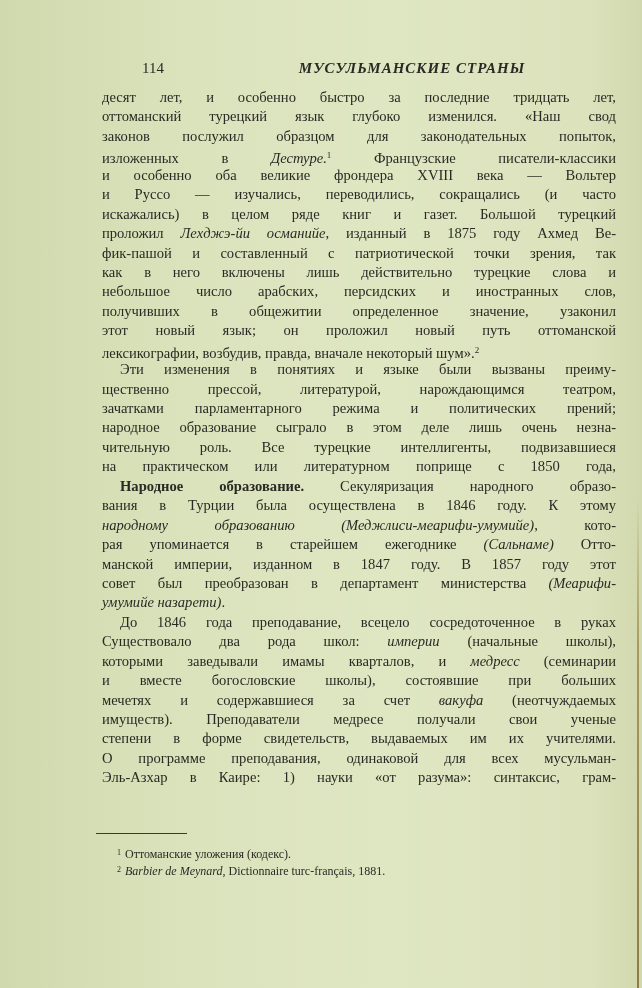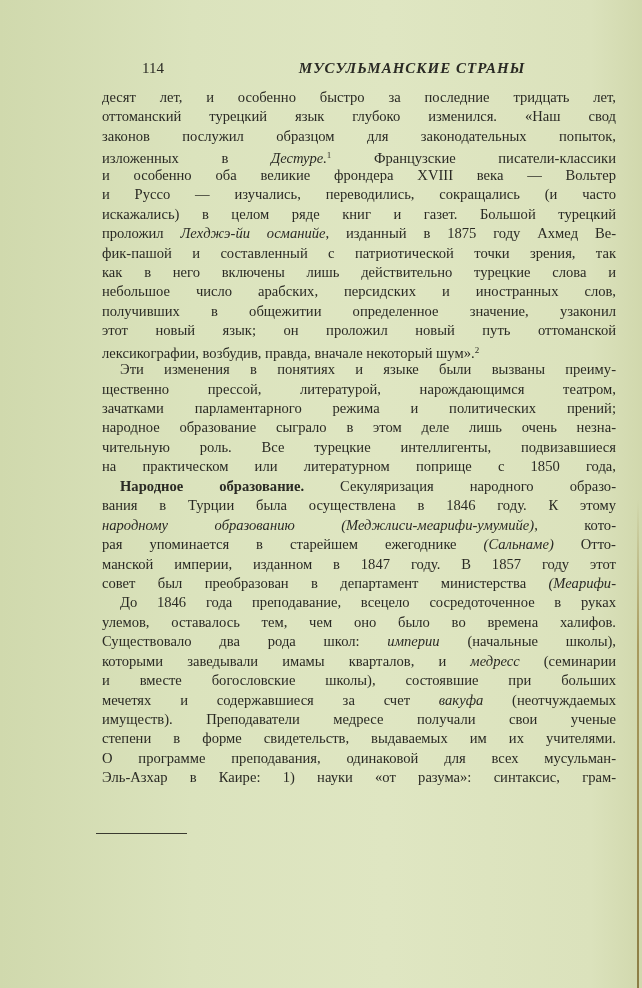--- a/index.html
+++ b/index.html
@@ -82,27 +82,35 @@
       <span class="line"><span>зачатками парламентарного режима и политических прений;</span></span>
       <span class="line"><span>народное образование сыграло в этом деле лишь очень незна-</span></span>
       <span class="line"><span>чительную роль. Все турецкие интеллигенты, подвизавшиеся</span></span>
       <span class="line"><span>на практическом или литературном поприще с 1850 года,</span></span>
       <span class="line indent"><span class="bold">Народное образование.</span><span> Секуляризация народного образо-</span></span>
       <span class="line"><span>вания в Турции была осуществлена в 1846 году. К этому</span></span>
       <span class="line"><span class="it">народному образованию (Меджлиси-меарифи-умумийе)</span><span>, кото-</span></span>
       <span class="line"><span>рая упоминается в старейшем ежегоднике </span><span class="it">(Сальнаме)</span><span> Отто-</span></span>
       <span class="line"><span>манской империи, изданном в 1847 году. В 1857 году этот</span></span>
       <span class="line"><span>совет был преобразован в департамент министерства </span><span class="it">(Меарифи-</span></span>
+      <span class="line last"><span class="it">умумийе назарети)</span><span>.</span></span>
       <span class="line indent"><span>До 1846 года преподавание, всецело сосредоточенное в руках</span></span>
-      <span class="line"><span>улемов, оставалось тем, чем оно было во времена халифов.</span></span>
       <span class="line"><span>Существовало два рода школ: </span><span class="it">империи</span><span> (начальные школы),</span></span>
       <span class="line"><span>которыми заведывали имамы кварталов, и </span><span class="it">медресс</span><span> (семинарии</span></span>
       <span class="line"><span>и вместе богословские школы), состоявшие при больших</span></span>
       <span class="line"><span>мечетях и содержавшиеся за счет </span><span class="it">вакуфа</span><span> (неотчуждаемых</span></span>
       <span class="line"><span>имуществ). Преподаватели медресе получали свои ученые</span></span>
       <span class="line"><span>степени в форме свидетельств, выдаваемых им их учителями.</span></span>
       <span class="line"><span>О программе преподавания, одинаковой для всех мусульман-</span></span>
       <span class="line"><span>Эль-Азхар в Каире: 1) науки «от разума»: синтаксис, грам-</span></span>
     </div>
 
   <div class="footnote-rule"></div>
 
+  <div class="footnotes">
+    <span class="fn">
+      <span class="fn-mark">1</span><span>Оттоманские уложения (кодекс).</span>
+    </span>
+    <span class="fn">
+      <span class="fn-mark">2</span><span class="it">Barbier de Meynard</span><span>, Dictionnaire turc-français, 1881.</span>
+    </span>
+  </div>
 </div>
 
 </body></html>

